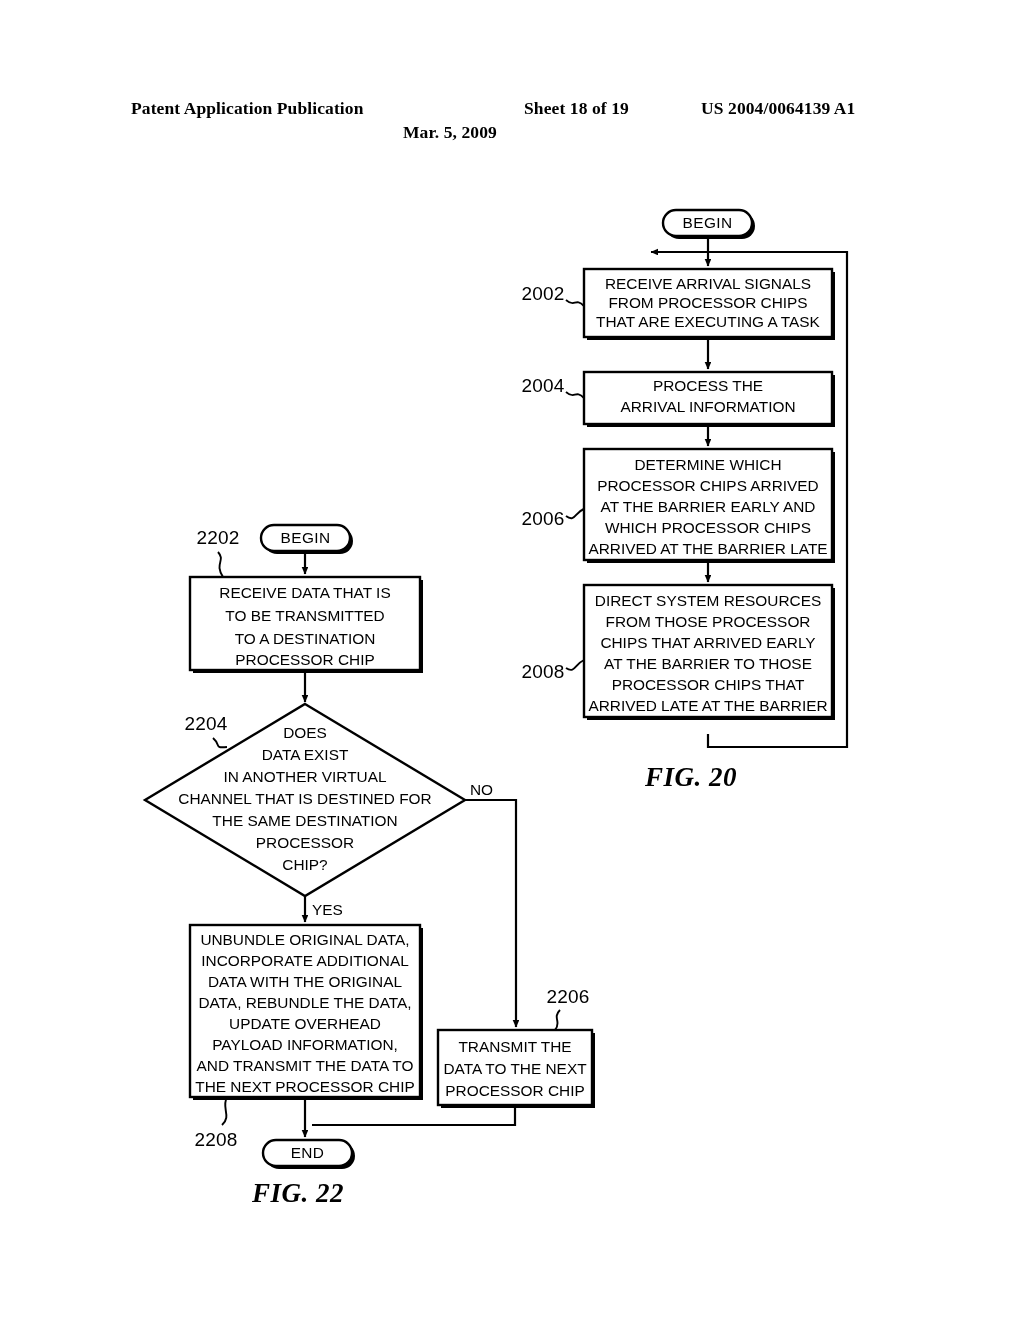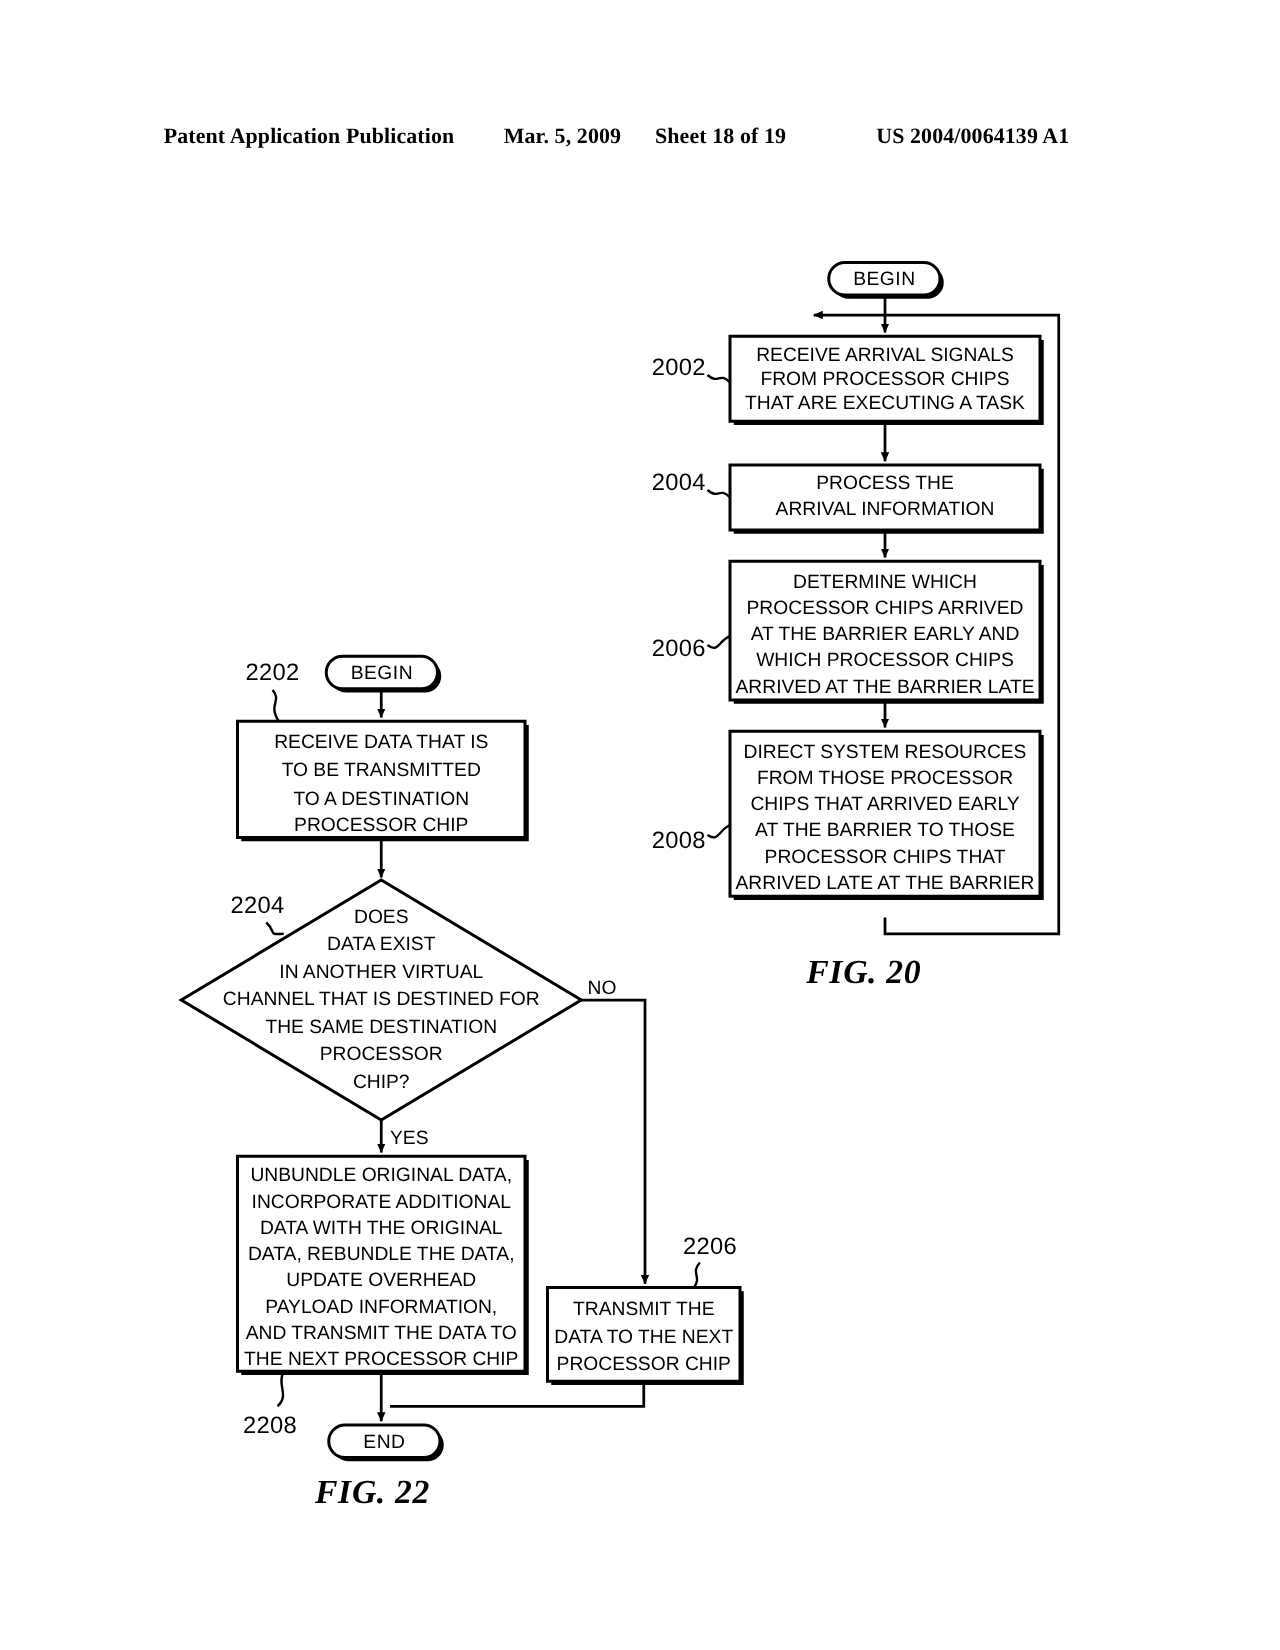--- a/index.html
+++ b/index.html
@@ -29,21 +29,21 @@
     width: 1024px;
     height: 26px;
     font-family: "Liberation Serif", serif;
     font-weight: bold;
     font-size: 17.5px;
     letter-spacing: 0.1px;
     white-space: nowrap;
   }
   .pub-header > span { position: absolute; top: 0; }
   .hdr-pub   { left: 131px; }
-  .hdr-date  { left: 403px; }
+  .hdr-date  { left: 403px; margin-top: 24px; }
   .hdr-sheet { left: 524px; font-family: Liberation Serif, serif; }
   .hdr-num   { left: 701px; }
 
   
   #figure-canvas {
     position: absolute;
     left: 0;
     top: 0;
     width: 1024px;
     height: 1320px;

